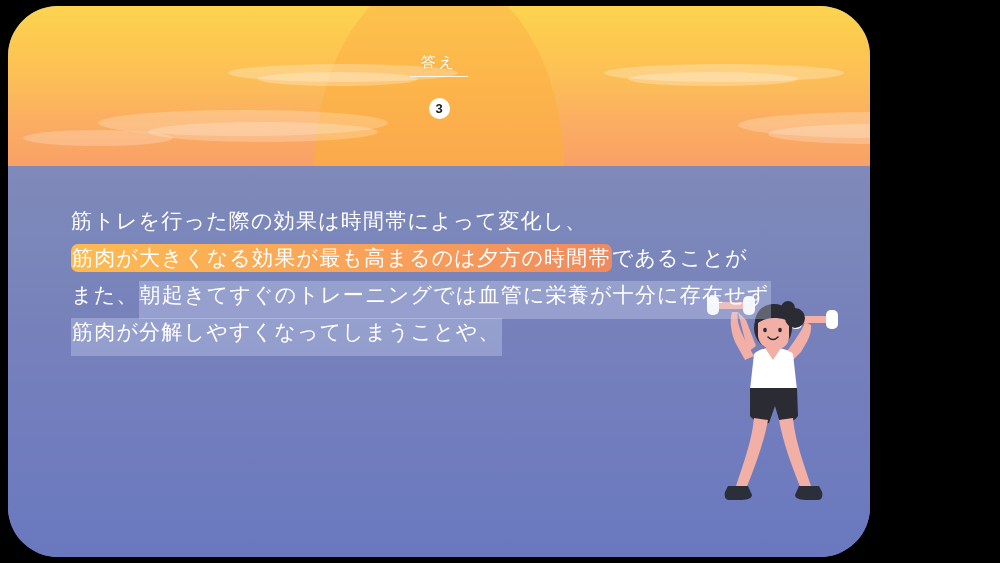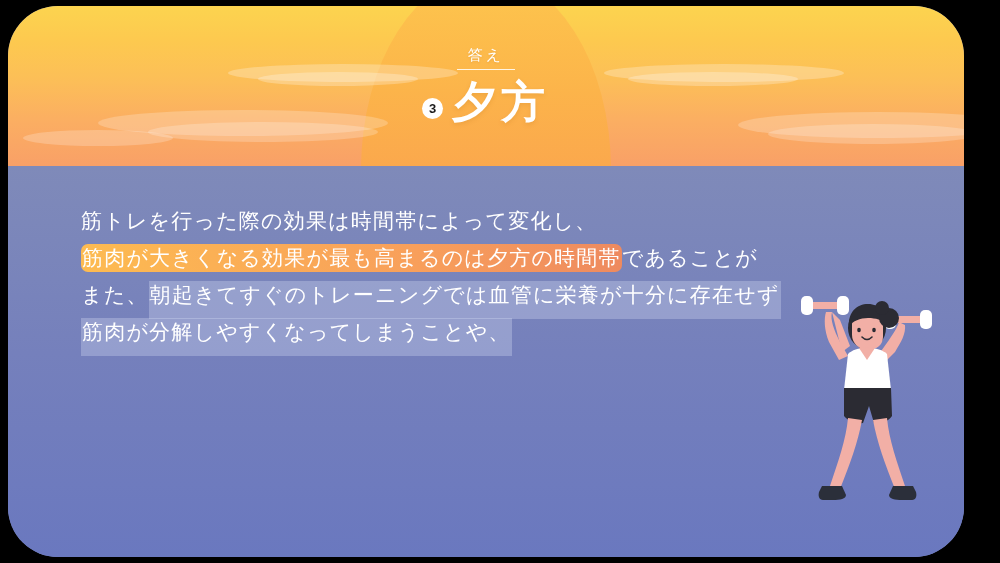--- a/index.html
+++ b/index.html
@@ -9,21 +9,21 @@
     height: 563px;
     background: #000000;
     font-family: "Liberation Sans", "DejaVu Sans", sans-serif;
     overflow: hidden;
   }
 
   #slide {
     position: absolute;
     left: 8px;
     top: 6px;
-    width: 956px;
+    width: 862px;
     height: 551px;
     border-radius: 50px;
     overflow: hidden;
     background: #7a86b8;
   }
 
   
   .sky {
     position: absolute;
     left: 0; top: 0;
@@ -115,21 +115,21 @@
     position: absolute;
     left: 0; top: 160px;
     width: 100%;
     height: 391px;
     background: linear-gradient(180deg, #7f8ab9 0%, #7580bc 48%, #6a78bf 100%);
     overflow: hidden;
   }
 
   .copy {
     position: absolute;
-    left: 73px;
+    left: 63px;
     top: 36px;
     width: 760px;
     z-index: 4;
   }
   .line {
     font-size: 21px;
     line-height: 37px;
     color: #ffffff;
     letter-spacing: 1.2px;
     white-space: nowrap;
@@ -192,21 +192,20 @@
     <div class="cloud warm" style="left:760px; top:118px; width:210px; height:20px;"></div>
 
     <div class="cloud warm" style="left:15px; top:124px; width:150px; height:16px;"></div>
   </div>
 
   <div class="header-text">
     <div class="answer-label">答え</div>
     <div class="label-rule"></div>
     <div class="answer-row">
       <div class="num-badge">3</div>
-      <div class="answer-word">夕方</div>
     </div>
   </div>
 
   <div class="body-panel">
 
     <div class="copy" id="copy">
         <div class="line"><span>筋トレを行った際の効果は時間帯によって変化し、</span></div>
         <div class="line"><span class="hl-orange">筋肉が大きくなる効果が最も高まるのは夕方の時間帯</span><span>であることが</span></div>
         <div class="line"><span>また、</span><span class="hl-light">朝起きてすぐのトレーニングでは血管に栄養が十分に存在せず</span></div>
         <div class="line"><span class="hl-light">筋肉が分解しやすくなってしまうことや、</span></div>

